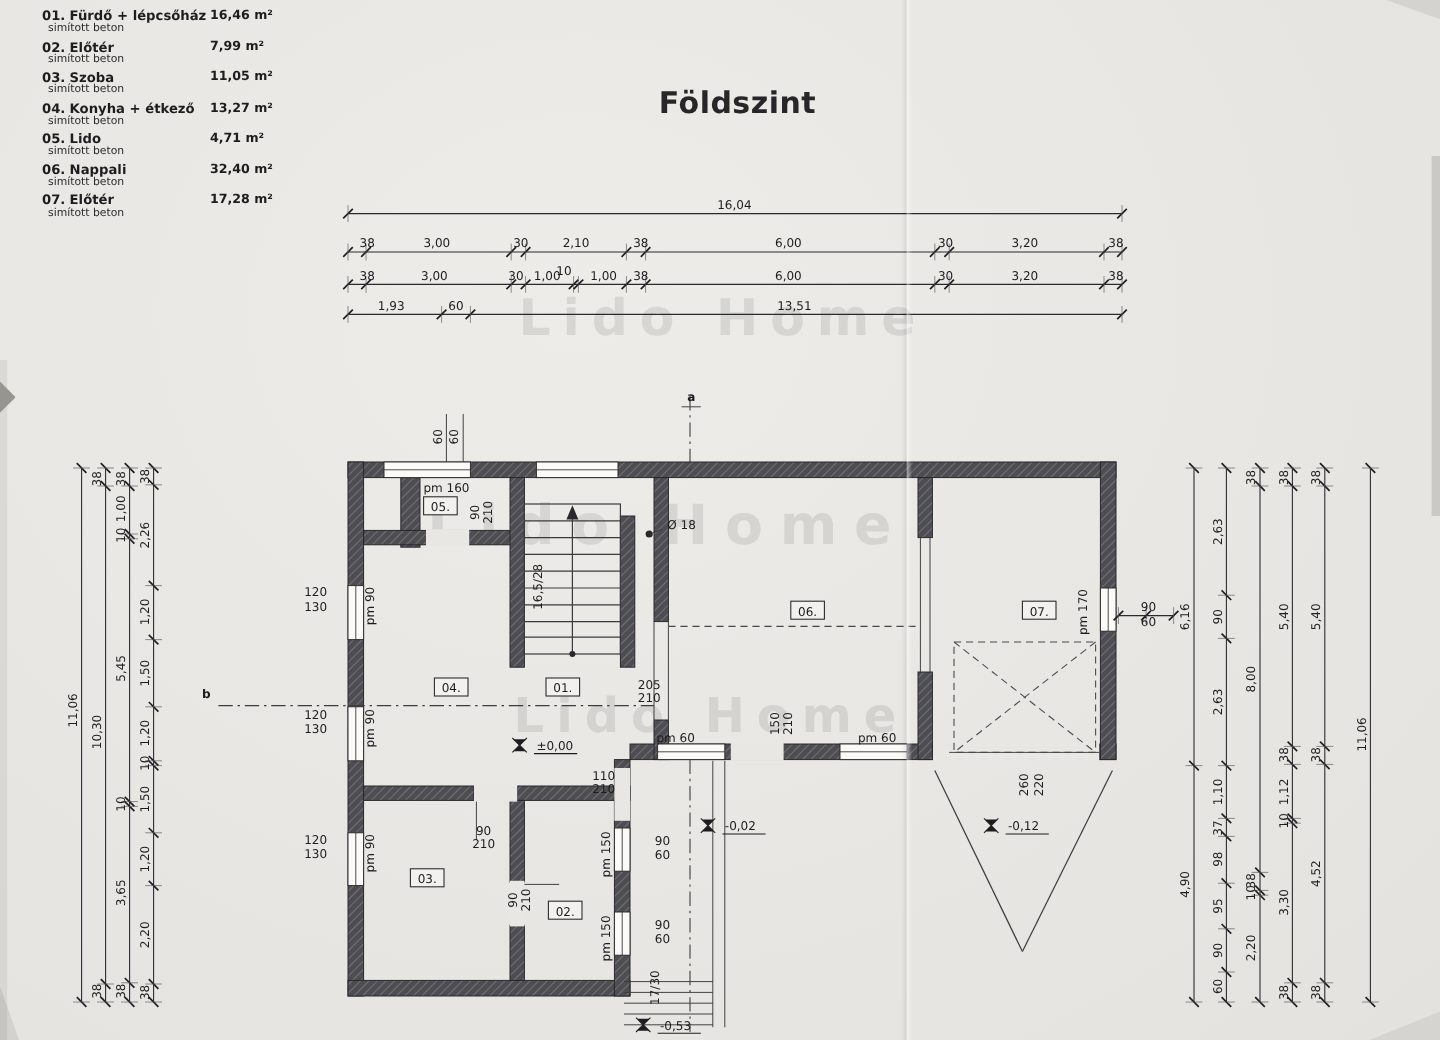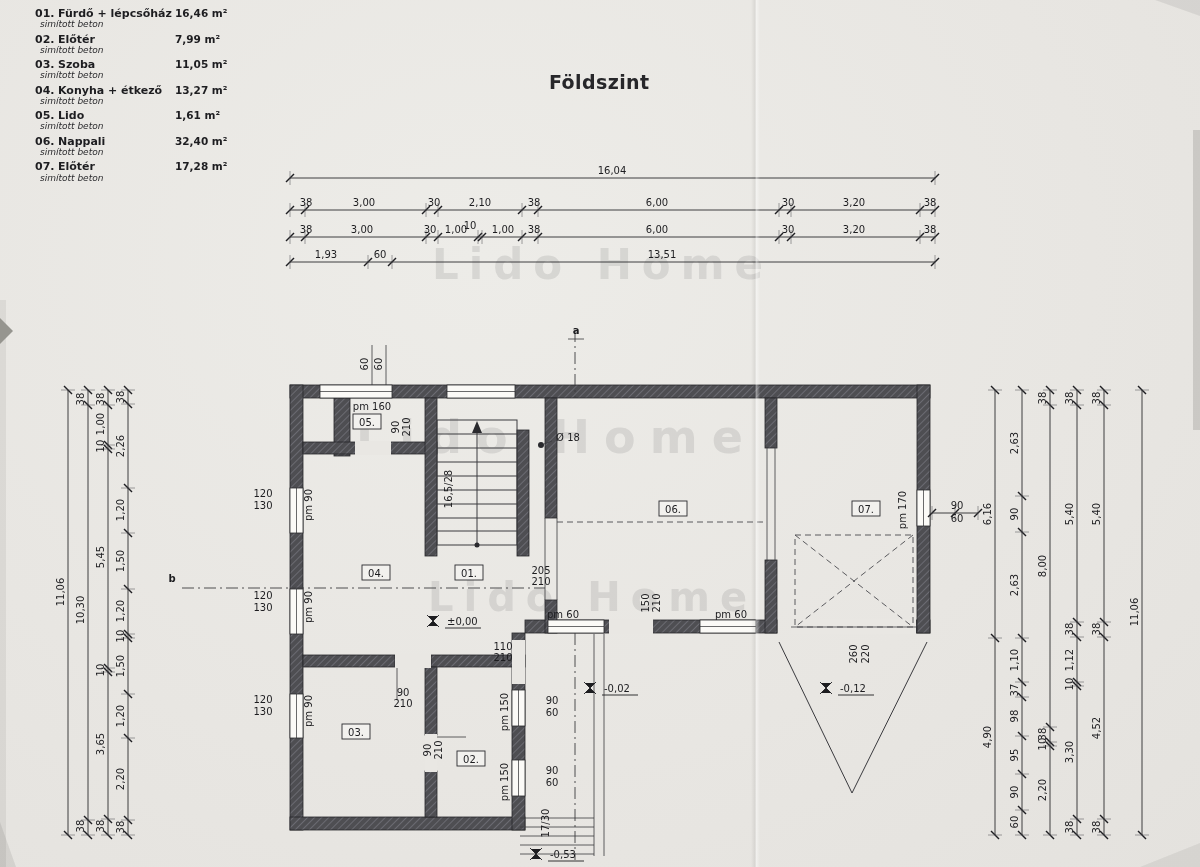--- a/index.html
+++ b/index.html
@@ -18,23 +18,23 @@
   .notch-left{position:absolute;left:0;top:318px;width:13px;height:26px;background:#96958f;clip-path:polygon(0 0,100% 50%,0 100%);}
   .edge-right{position:absolute;right:0;top:130px;width:7px;height:300px;background:rgba(0,0,0,0.12);}
   .corner-tr{position:absolute;right:0;top:0;width:45px;height:16px;background:rgba(0,0,0,0.07);clip-path:polygon(0 0,100% 0,100% 100%);}
   .corner-bl{position:absolute;left:0;bottom:0;width:16px;height:45px;background:rgba(0,0,0,0.08);clip-path:polygon(0 0,100% 100%,0 100%);}
   .corner-br{position:absolute;right:0;bottom:0;width:60px;height:24px;background:rgba(0,0,0,0.06);clip-path:polygon(100% 0,100% 100%,0 100%);}
 
   
   .legend{position:absolute;left:35px;top:8px;width:225px;}
   .lg-head{display:grid;grid-template-columns:23px 117px auto;font-size:11px;font-weight:bold;line-height:1.1;}
   .lg-area{font-weight:bold;font-size:10.5px;}
-  .lg-sub{font-size:9px;margin-left:5px;line-height:1.1;margin-bottom:3.6px;color:#2a2a2d;font-style:italic;}
-
-  .title{position:absolute;left:549px;top:71px;font-size:19px;font-weight:bold;letter-spacing:.4px;color:#27272a;}
+  .lg-sub{font-size:9px;margin-left:5px;line-height:1.1;margin-bottom:3.6px;color:#2a2a2d;}
+
+  .title{position:absolute;left:549px;top:71px;font-size:25px;font-weight:bold;letter-spacing:.4px;color:#27272a;}
 
   .wm{position:absolute;font-weight:bold;color:rgba(128,128,131,0.20);letter-spacing:10px;white-space:nowrap;}
   .wm1{left:432px;top:240px;font-size:42px;}
   .wm2{left:356px;top:410px;font-size:46px;letter-spacing:14px;}
   .wm3{left:428px;top:574px;font-size:40px;}
 
   svg{position:absolute;left:0;top:0;}
   .dim{stroke:#2a2a2e;stroke-width:0.9;}
   .tick{stroke:#1e1e22;stroke-width:1.4;}
   .ext{stroke:#55555a;stroke-width:0.55;}
@@ -89,21 +89,21 @@
           <span class="lg-num">04.</span>
           <span class="lg-name">Konyha + étkező</span>
           <span class="lg-area">13,27 m²</span>
         </div>
       <div class="lg-sub">simított beton</div>
     </div>
     <div class="lg-item">
       <div class="lg-head">
           <span class="lg-num">05.</span>
           <span class="lg-name">Lido</span>
-          <span class="lg-area">1,61 m²</span>
+          <span class="lg-area">4,71 m²</span>
         </div>
       <div class="lg-sub">simított beton</div>
     </div>
     <div class="lg-item">
       <div class="lg-head">
           <span class="lg-num">06.</span>
           <span class="lg-name">Nappali</span>
           <span class="lg-area">32,40 m²</span>
         </div>
       <div class="lg-sub">simított beton</div>

